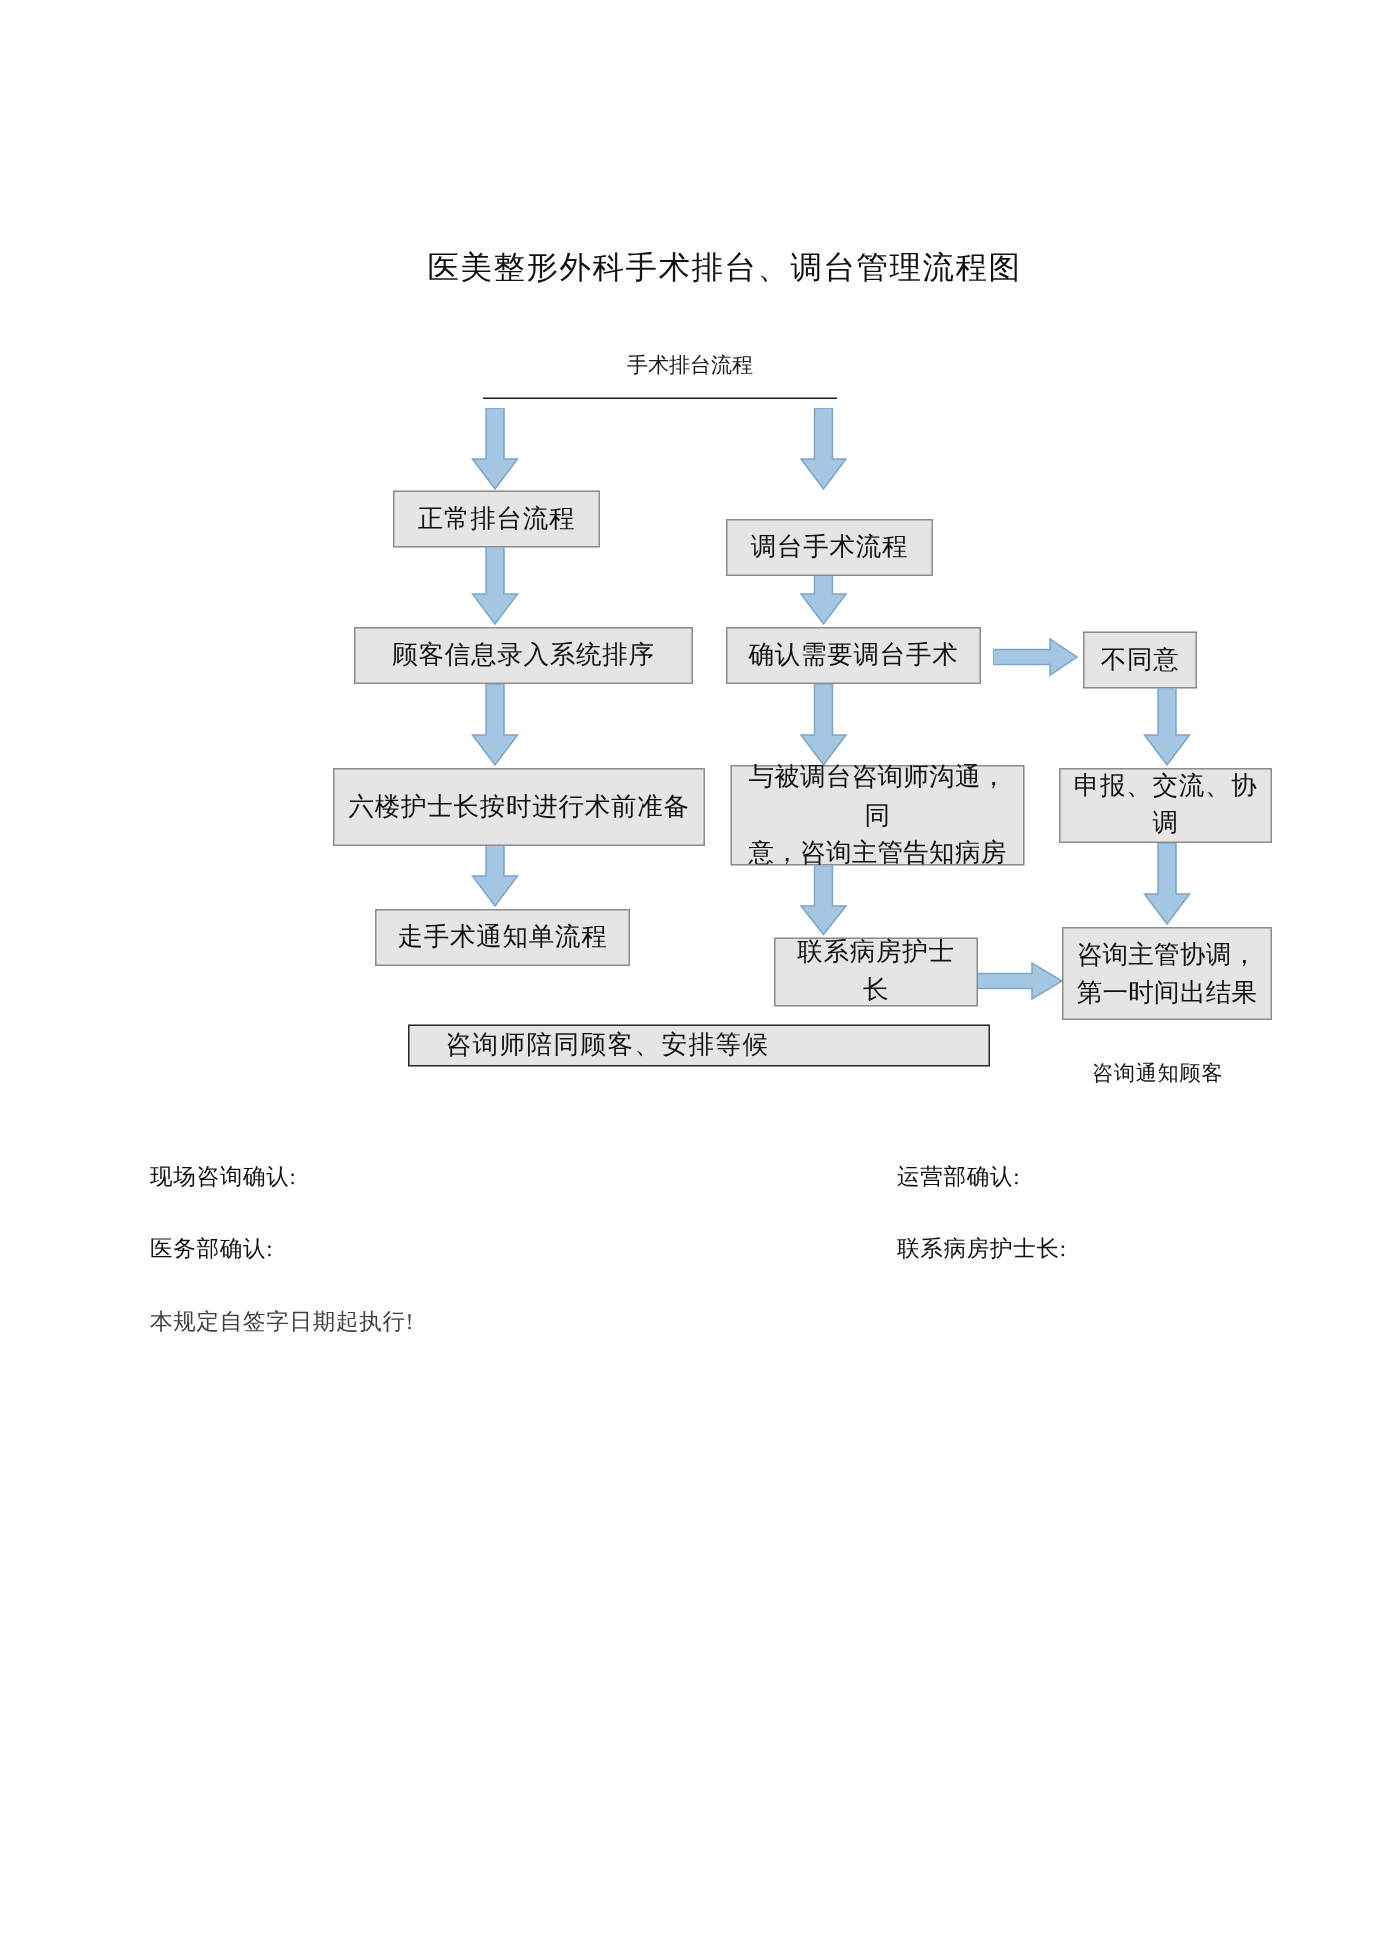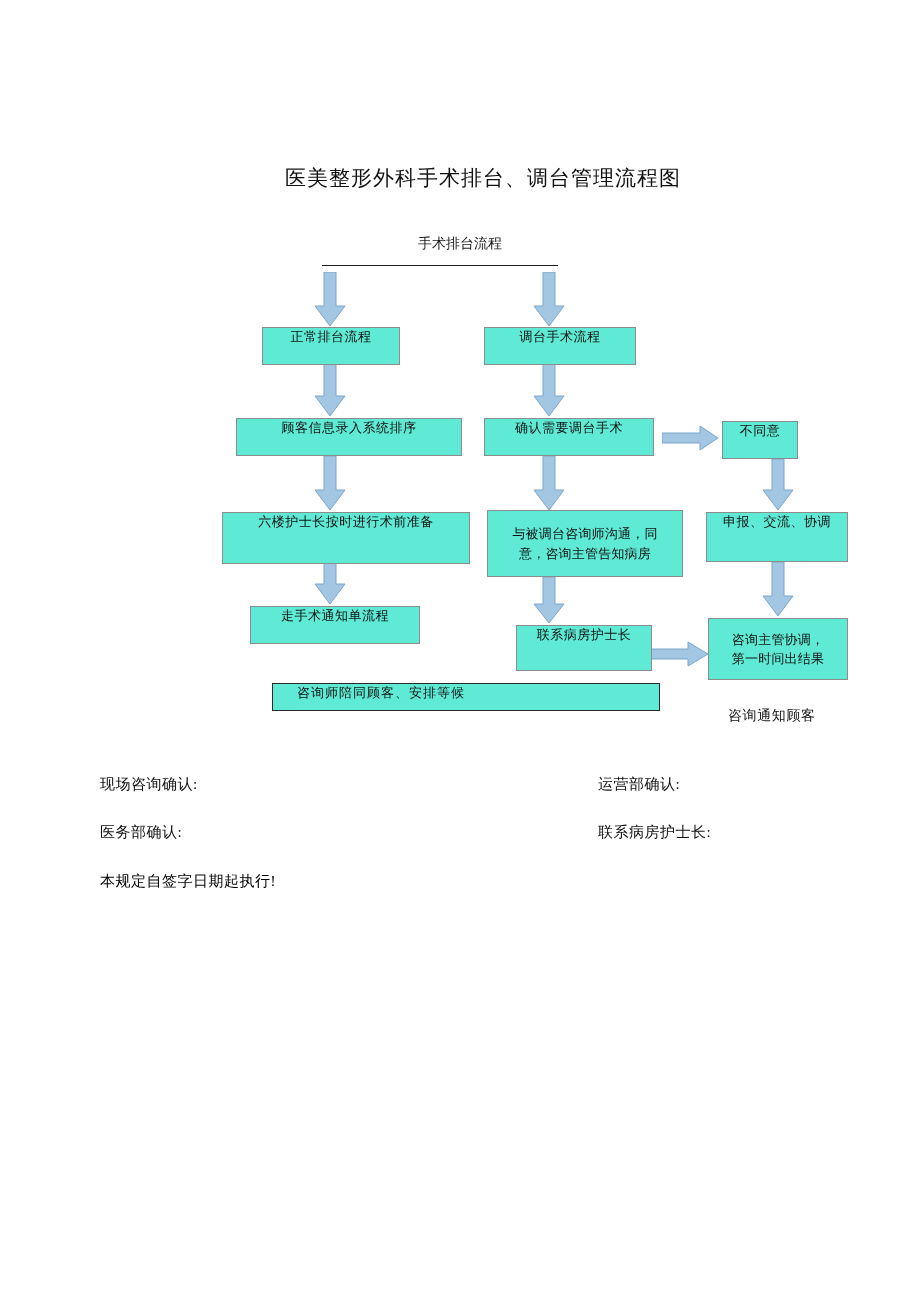--- a/index.html
+++ b/index.html
@@ -46,24 +46,25 @@
     width: 236px;
     height: 0;
     border-top: 1.6px solid #1c1c1c;
   }
 
   
   .node {
     position: absolute;
     box-sizing: border-box;
     border: 1px solid #8c8c8c;
-    background: #5eead4;
-    font-size: 13px;
+    background: #e5e5e5;
+    font-size: 17px;
     color: #111;
     display: flex;
+    align-items: center;
     justify-content: center;
     text-align: center;
     line-height: 1.45;
     letter-spacing: 0.5px;
     padding: 0 6px;
   }
   .node.two-line {
     line-height: 1.5;
     letter-spacing: 0.2px;
   }
@@ -94,21 +95,21 @@
   .sig {
     position: absolute;
     font-size: 15px;
     color: #111;
     white-space: nowrap;
     letter-spacing: 0.5px;
   }
   .note-line {
     position: absolute;
     font-size: 15px;
-    color: #000000;
+    color: #404040;
     white-space: nowrap;
     letter-spacing: 0.5px;
   }
 </style>
 </head>
 <body>
 
 <div id="page">
 
   <div class="doc-title">医美整形外科手术排台、调台管理流程图</div>
@@ -184,21 +185,21 @@
   <div class="arrow" style="left:648px; top:640px;">
     <svg width="62" height="28" viewBox="0 0 62 28">
       <polygon points="0,9 40,9 40,2 60,14 40,26 40,19 0,19" fill="#A3C6E3" stroke="#7BA7CC" stroke-width="1"></polygon>
     </svg>
   </div>
 
   <div class="node" style="left:262px; top:327px; width:138px; height:38px;">
     <span>正常排台流程</span>
   </div>
 
-  <div class="node" style="left:484px; top:327px; width:152px; height:38px;">
+  <div class="node" style="left:484px; top:346px; width:138px; height:38px;">
     <span>调台手术流程</span>
   </div>
 
   <div class="node" style="left:236px; top:418px; width:226px; height:38px;">
     <span>顾客信息录入系统排序</span>
   </div>
 
   <div class="node" style="left:484px; top:418px; width:170px; height:38px;">
     <span>确认需要调台手术</span>
   </div>

